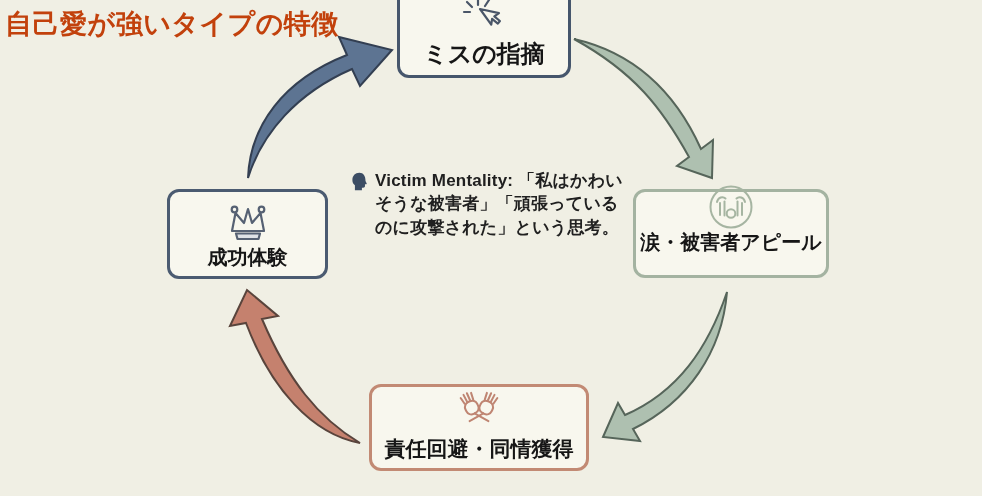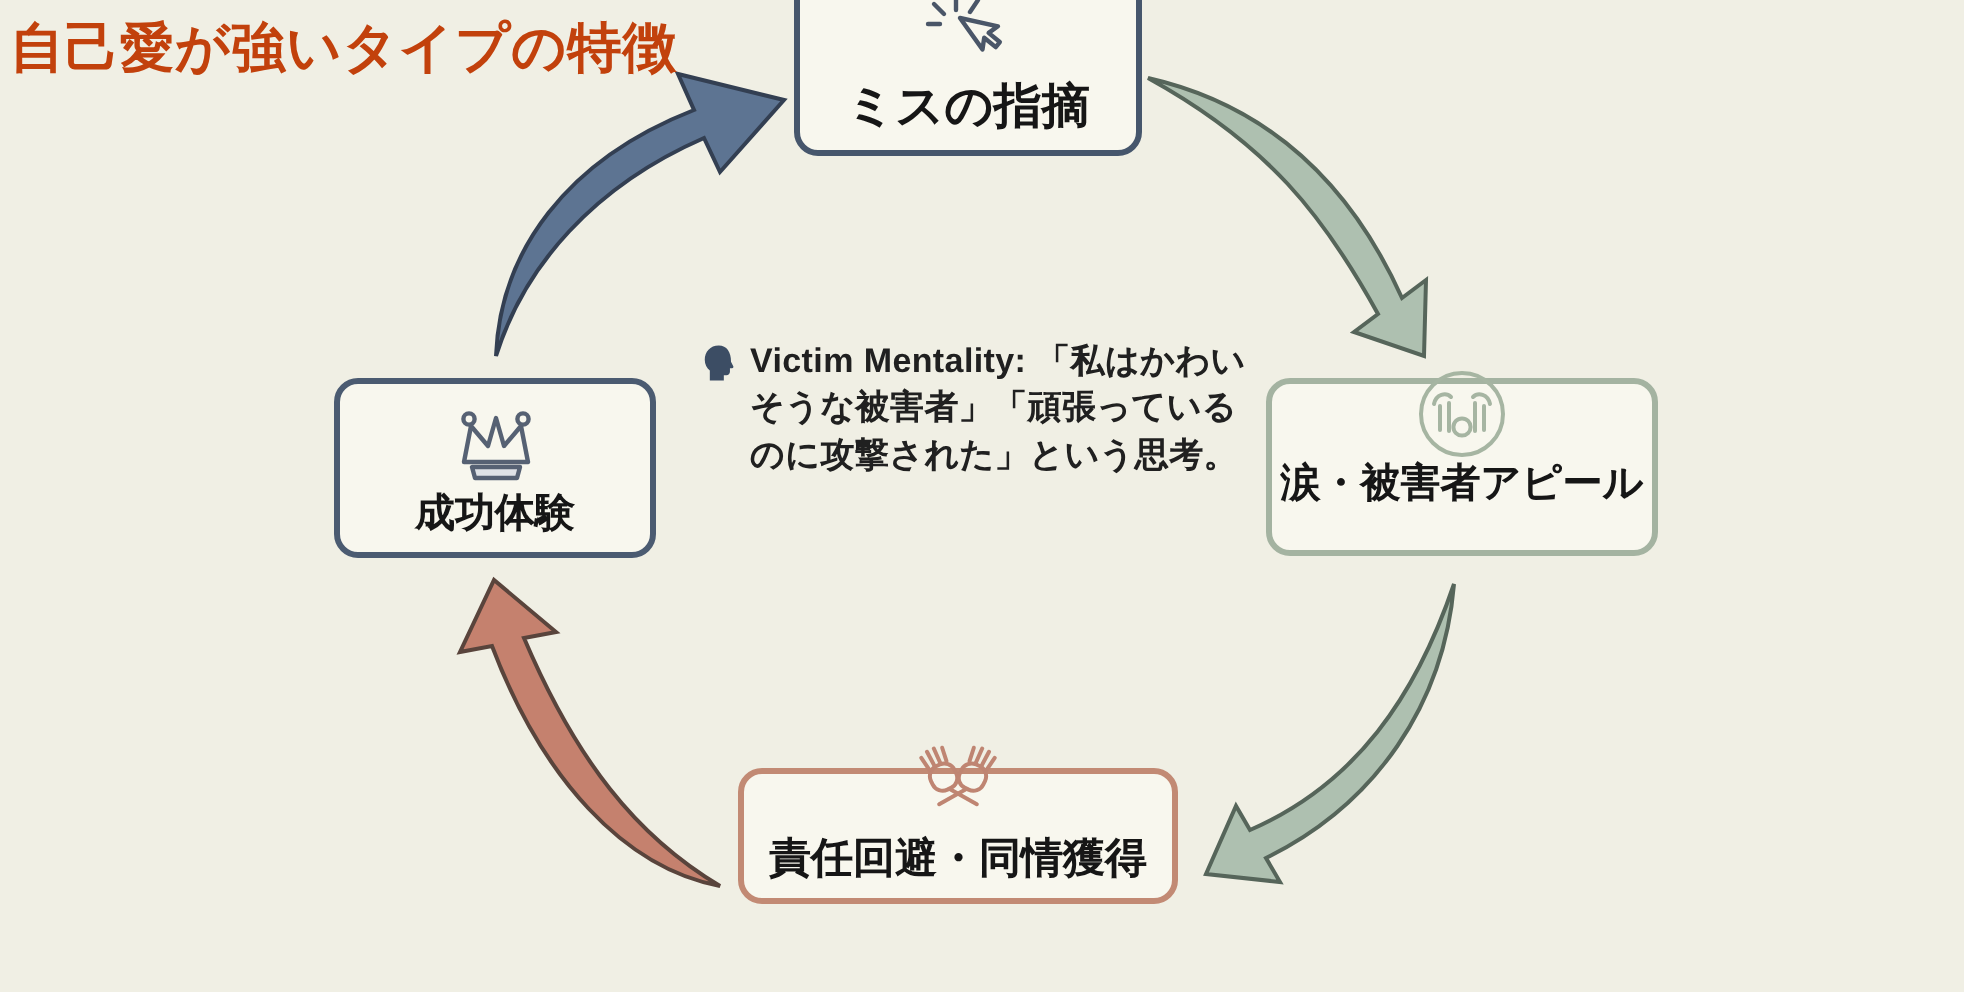--- a/index.html
+++ b/index.html
@@ -20,21 +20,21 @@
     position:absolute;z-index:2;box-sizing:border-box;
     display:flex;flex-direction:column;align-items:center;justify-content:flex-end;
     border-radius:12px;background:#f8f7ee;
   }
   .node .icon{display:flex;align-items:center;justify-content:center;}
   .node .label{font-weight:700;color:#161616;white-space:nowrap;line-height:1.1;}
   .node-top{left:397px;top:-16px;width:174px;height:94px;border:3px solid #46566c;padding-bottom:8px;}
   .node-top .label{font-size:24px;}
   .node-right{left:633px;top:189px;width:196px;height:89px;border:3px solid #a4b3a1;padding-bottom:22px;}
   .node-right .label{font-size:20px;}
-  .node-bottom{left:369px;top:384px;width:220px;height:68px;border:3px solid #c28a74;padding-bottom:8px;}
+  .node-bottom{left:369px;top:384px;width:220px;height:87px;border:3px solid #c28a74;padding-bottom:8px;}
   .node-bottom .label{font-size:21px;}
   .node-left{left:167px;top:189px;width:161px;height:90px;border:3px solid #4b5b71;padding-bottom:8px;}
   .node-left .label{font-size:20px;}
   .notes{position:absolute;left:348px;top:143px;width:276px;z-index:3;margin-top:26px;}
   .note{display:flex;align-items:flex-start;margin-bottom:21px;}
   .note .nicon{flex:0 0 22px;margin-top:2px;margin-right:5px;}
   .note .ntext{font-size:17px;font-weight:600;line-height:1.37;color:#202020;letter-spacing:.2px;}
 </style>
 </head>
 <body>

